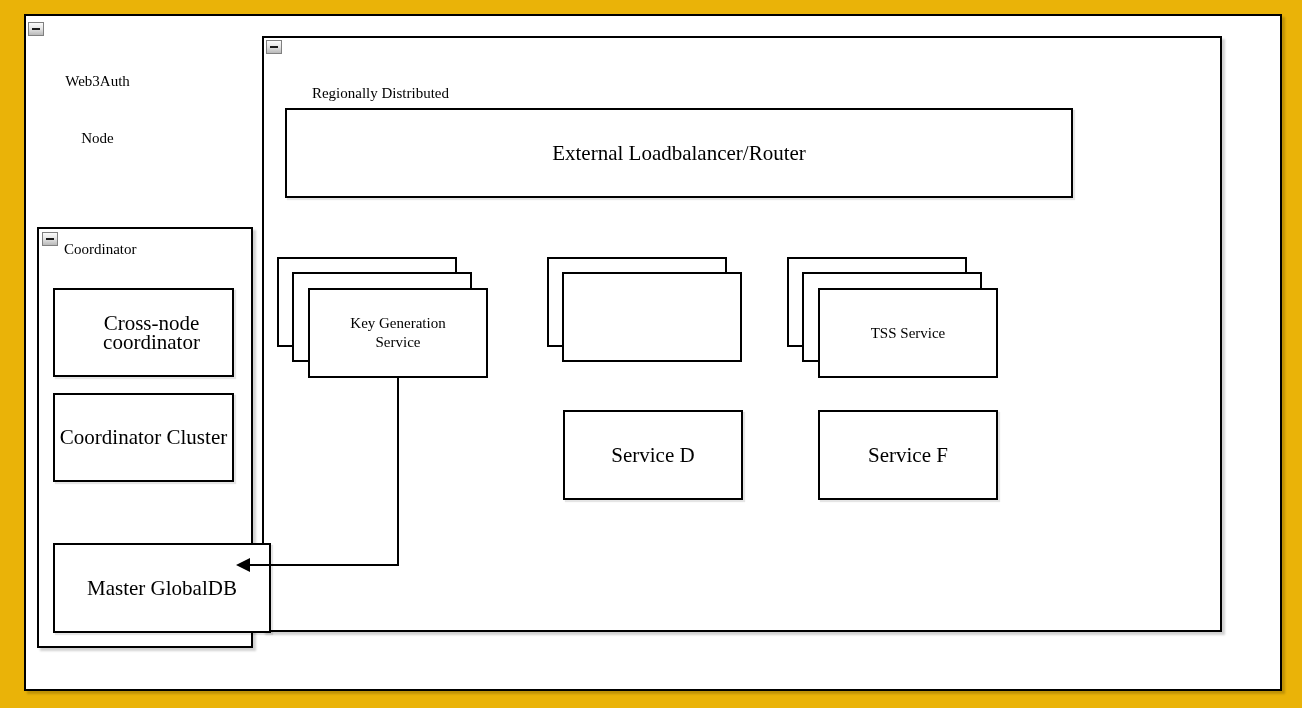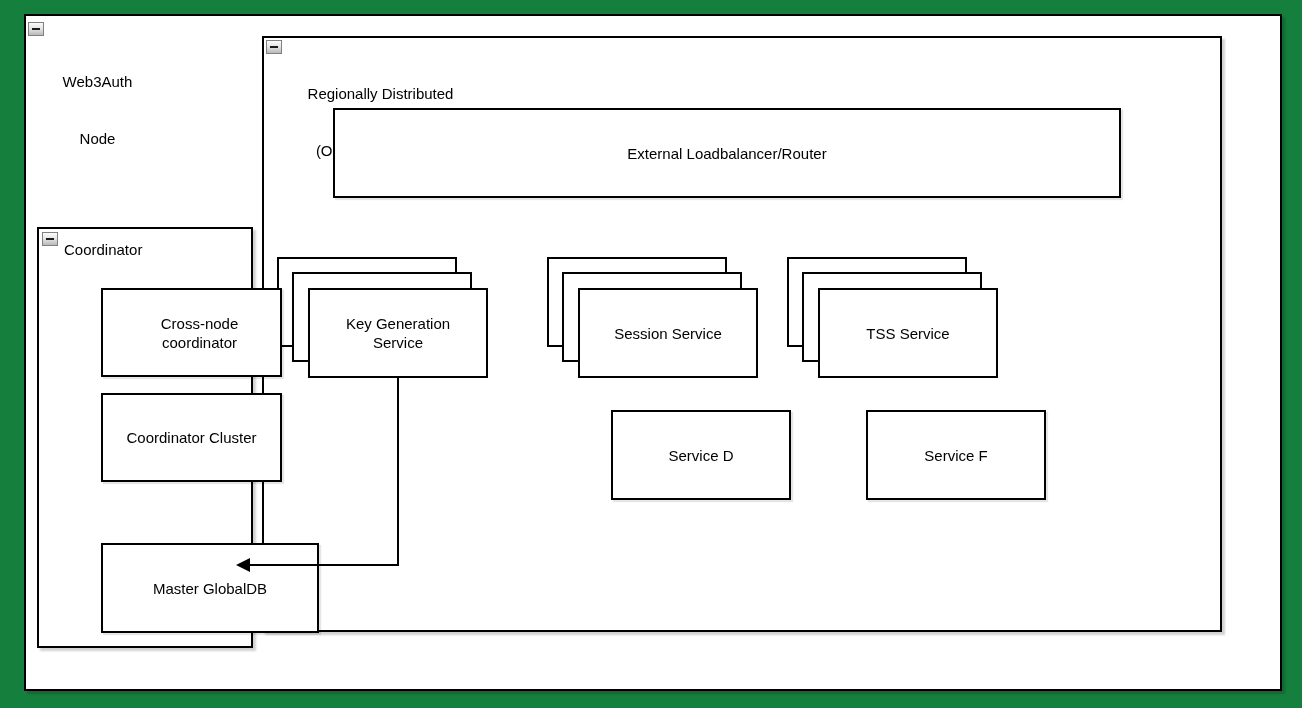--- a/index.html
+++ b/index.html
@@ -1,44 +1,43 @@
 <!DOCTYPE html>
 <html><head>
 <meta charset="utf-8">
 <style>
   html, body { margin: 0; padding: 0; background: #ffffff; }
   .canvas {
     position: relative;
     width: 1302px;
     height: 708px;
-    background: #15803d;
-    font-family: Liberation Sans, sans-serif;
+    background: #eab308;
+    font-family: Liberation Serif, serif;
     color: #000000;
     overflow: hidden;
   }
   .group {
     position: absolute;
     box-sizing: border-box;
     background: #ffffff;
     border: 2px solid #000000;
     box-shadow: 3px 3px 2px rgba(0,0,0,0.18);
   }
   .node {
     position: absolute;
     box-sizing: border-box;
     background: #ffffff;
     border: 2px solid #000000;
     display: flex;
     align-items: center;
     justify-content: center;
     text-align: center;
-    font-size: 15px;
+    font-size: 21px;
     line-height: 19px;
     box-shadow: 2px 2px 1px rgba(0,0,0,0.10);
-    margin-left: 48px;
   }
   .stack { position: absolute; }
   .stack .card {
     position: absolute;
     box-sizing: border-box;
     width: 180px;
     height: 90px;
     background: #ffffff;
     border: 2px solid #000000;
   }
@@ -114,23 +113,20 @@
       <div>
         <div>Key Generation</div>
         <div>Service</div>
       </div>
     </div>
   </div>
 
   <div class="stack" style="left:547px; top:257px; width:212px; height:122px;">
     <div class="card" style="left:0; top:0;"></div>
     <div class="card" style="left:15px; top:15px;"></div>
-    <div class="card front" style="left:31px; top:31px;">
-      <span>Session Service</span>
-    </div>
   </div>
 
   <div class="stack" style="left:787px; top:257px; width:212px; height:122px;">
     <div class="card" style="left:0; top:0;"></div>
     <div class="card" style="left:15px; top:15px;"></div>
     <div class="card front" style="left:31px; top:31px;">
       <span>TSS Service</span>
     </div>
   </div>
 

